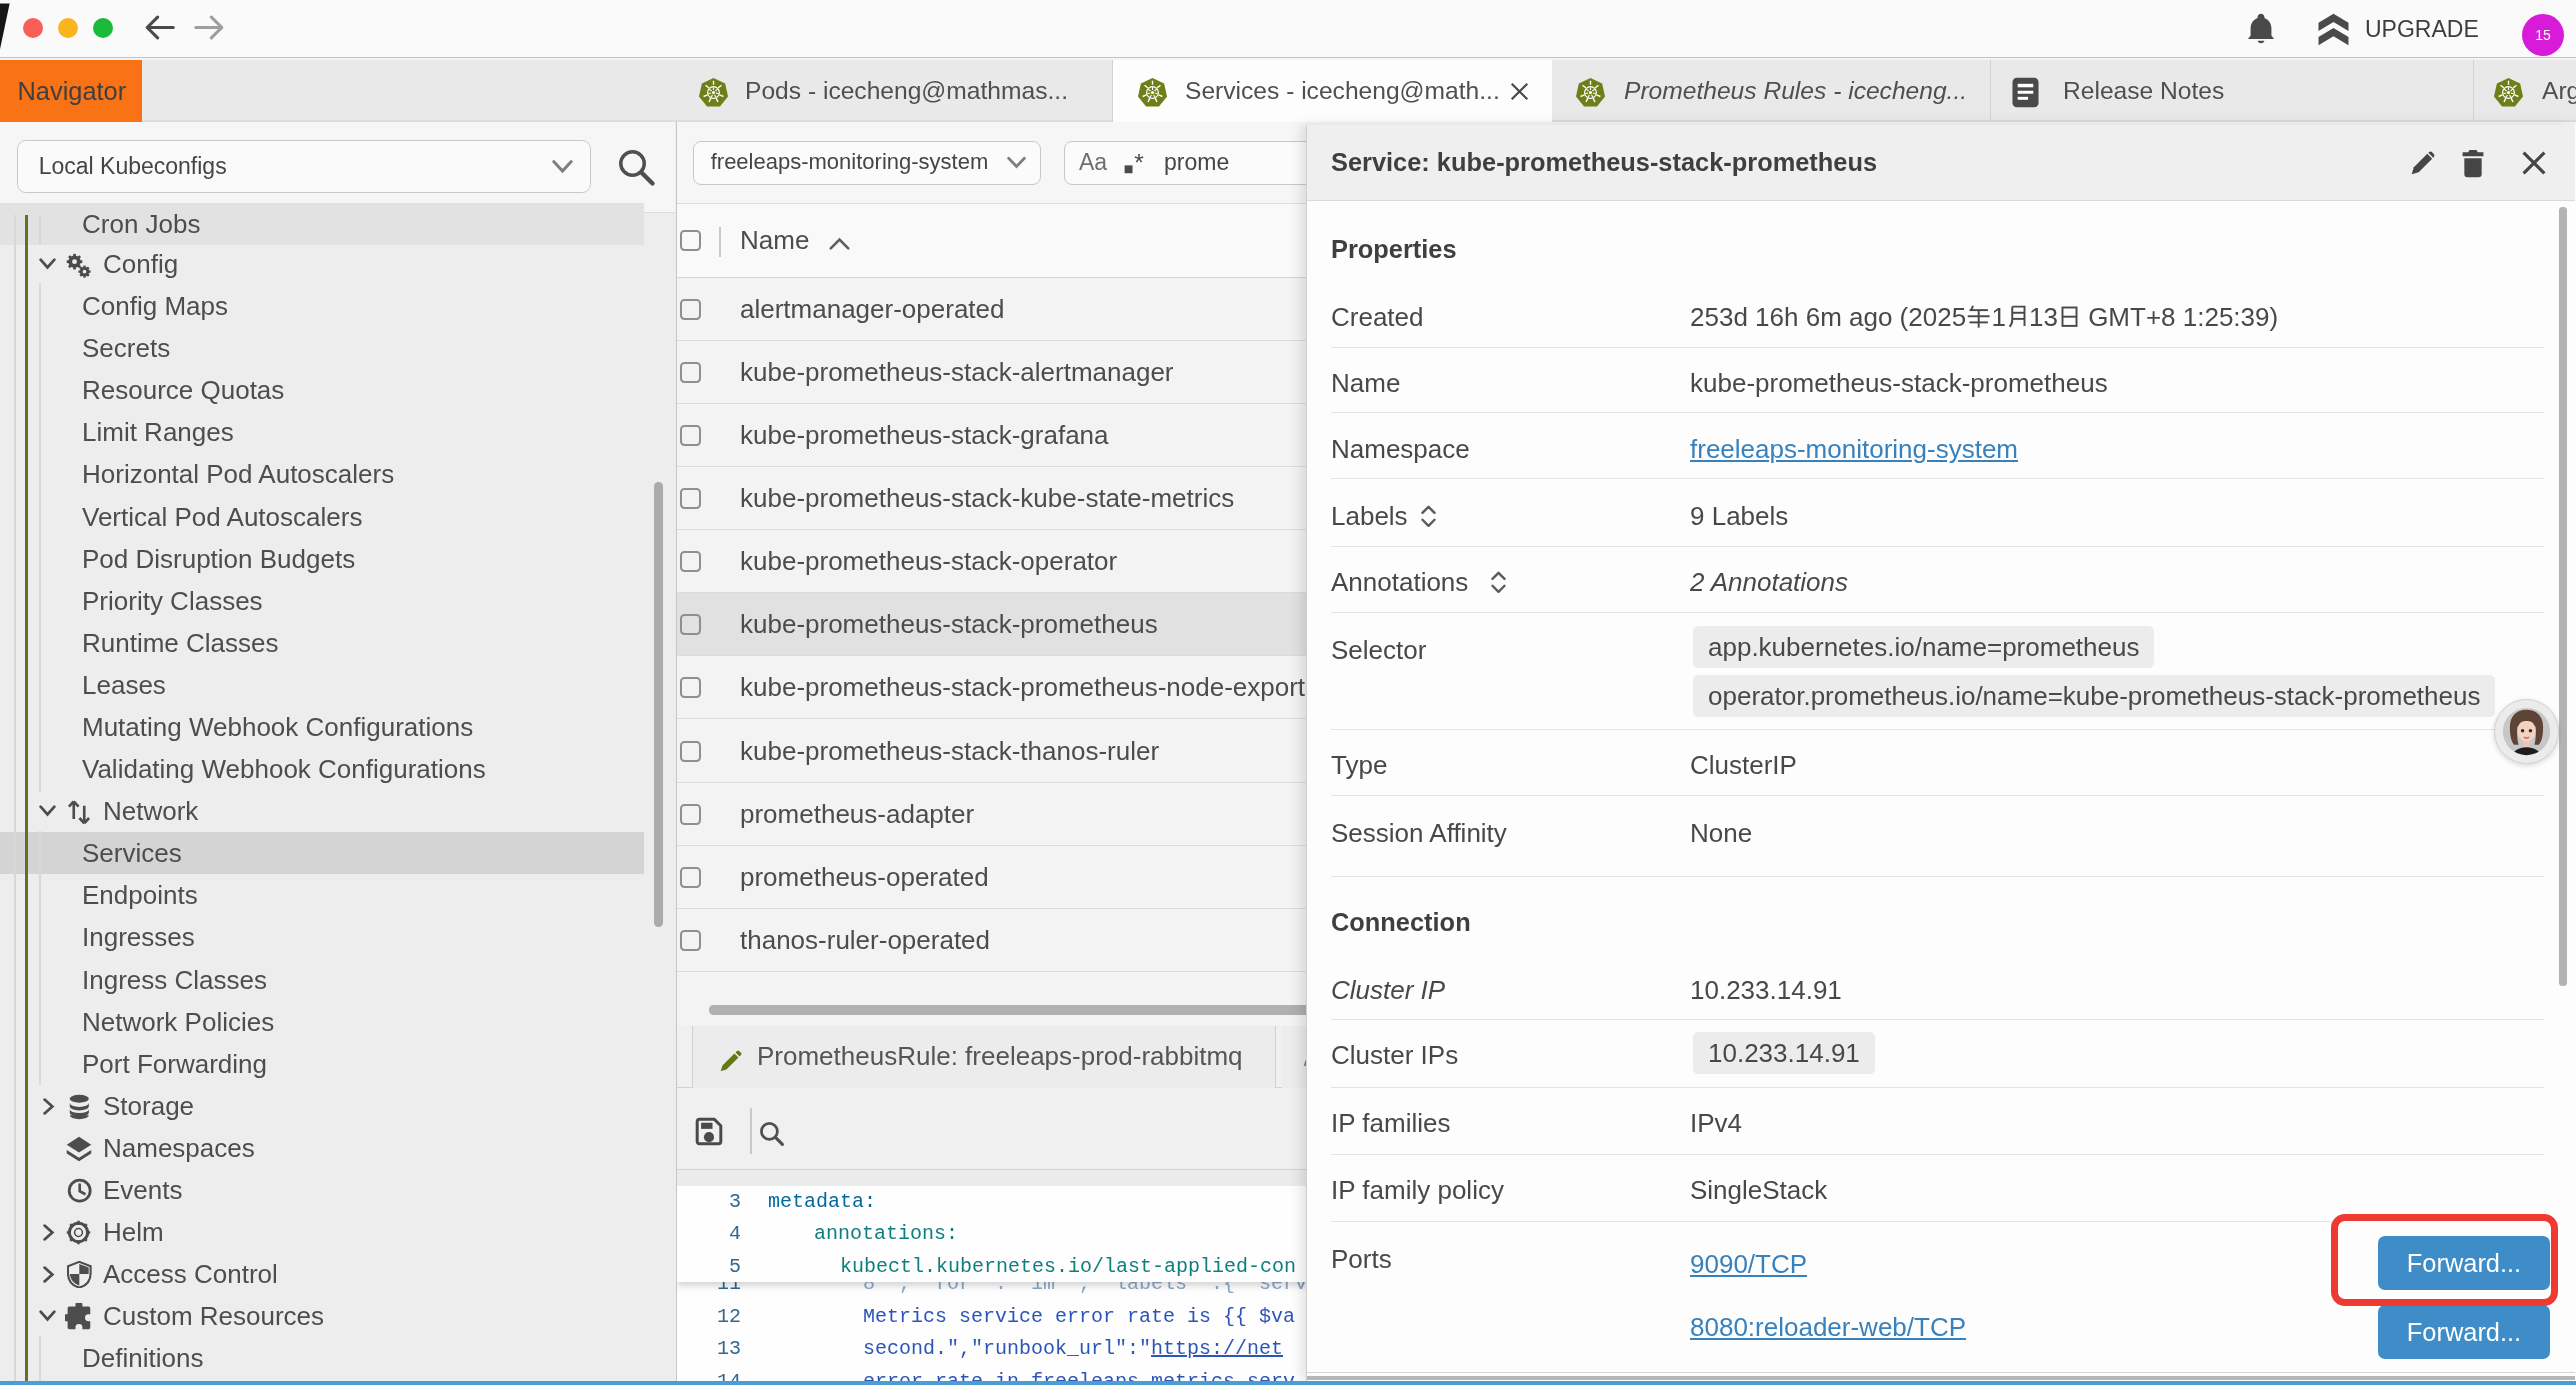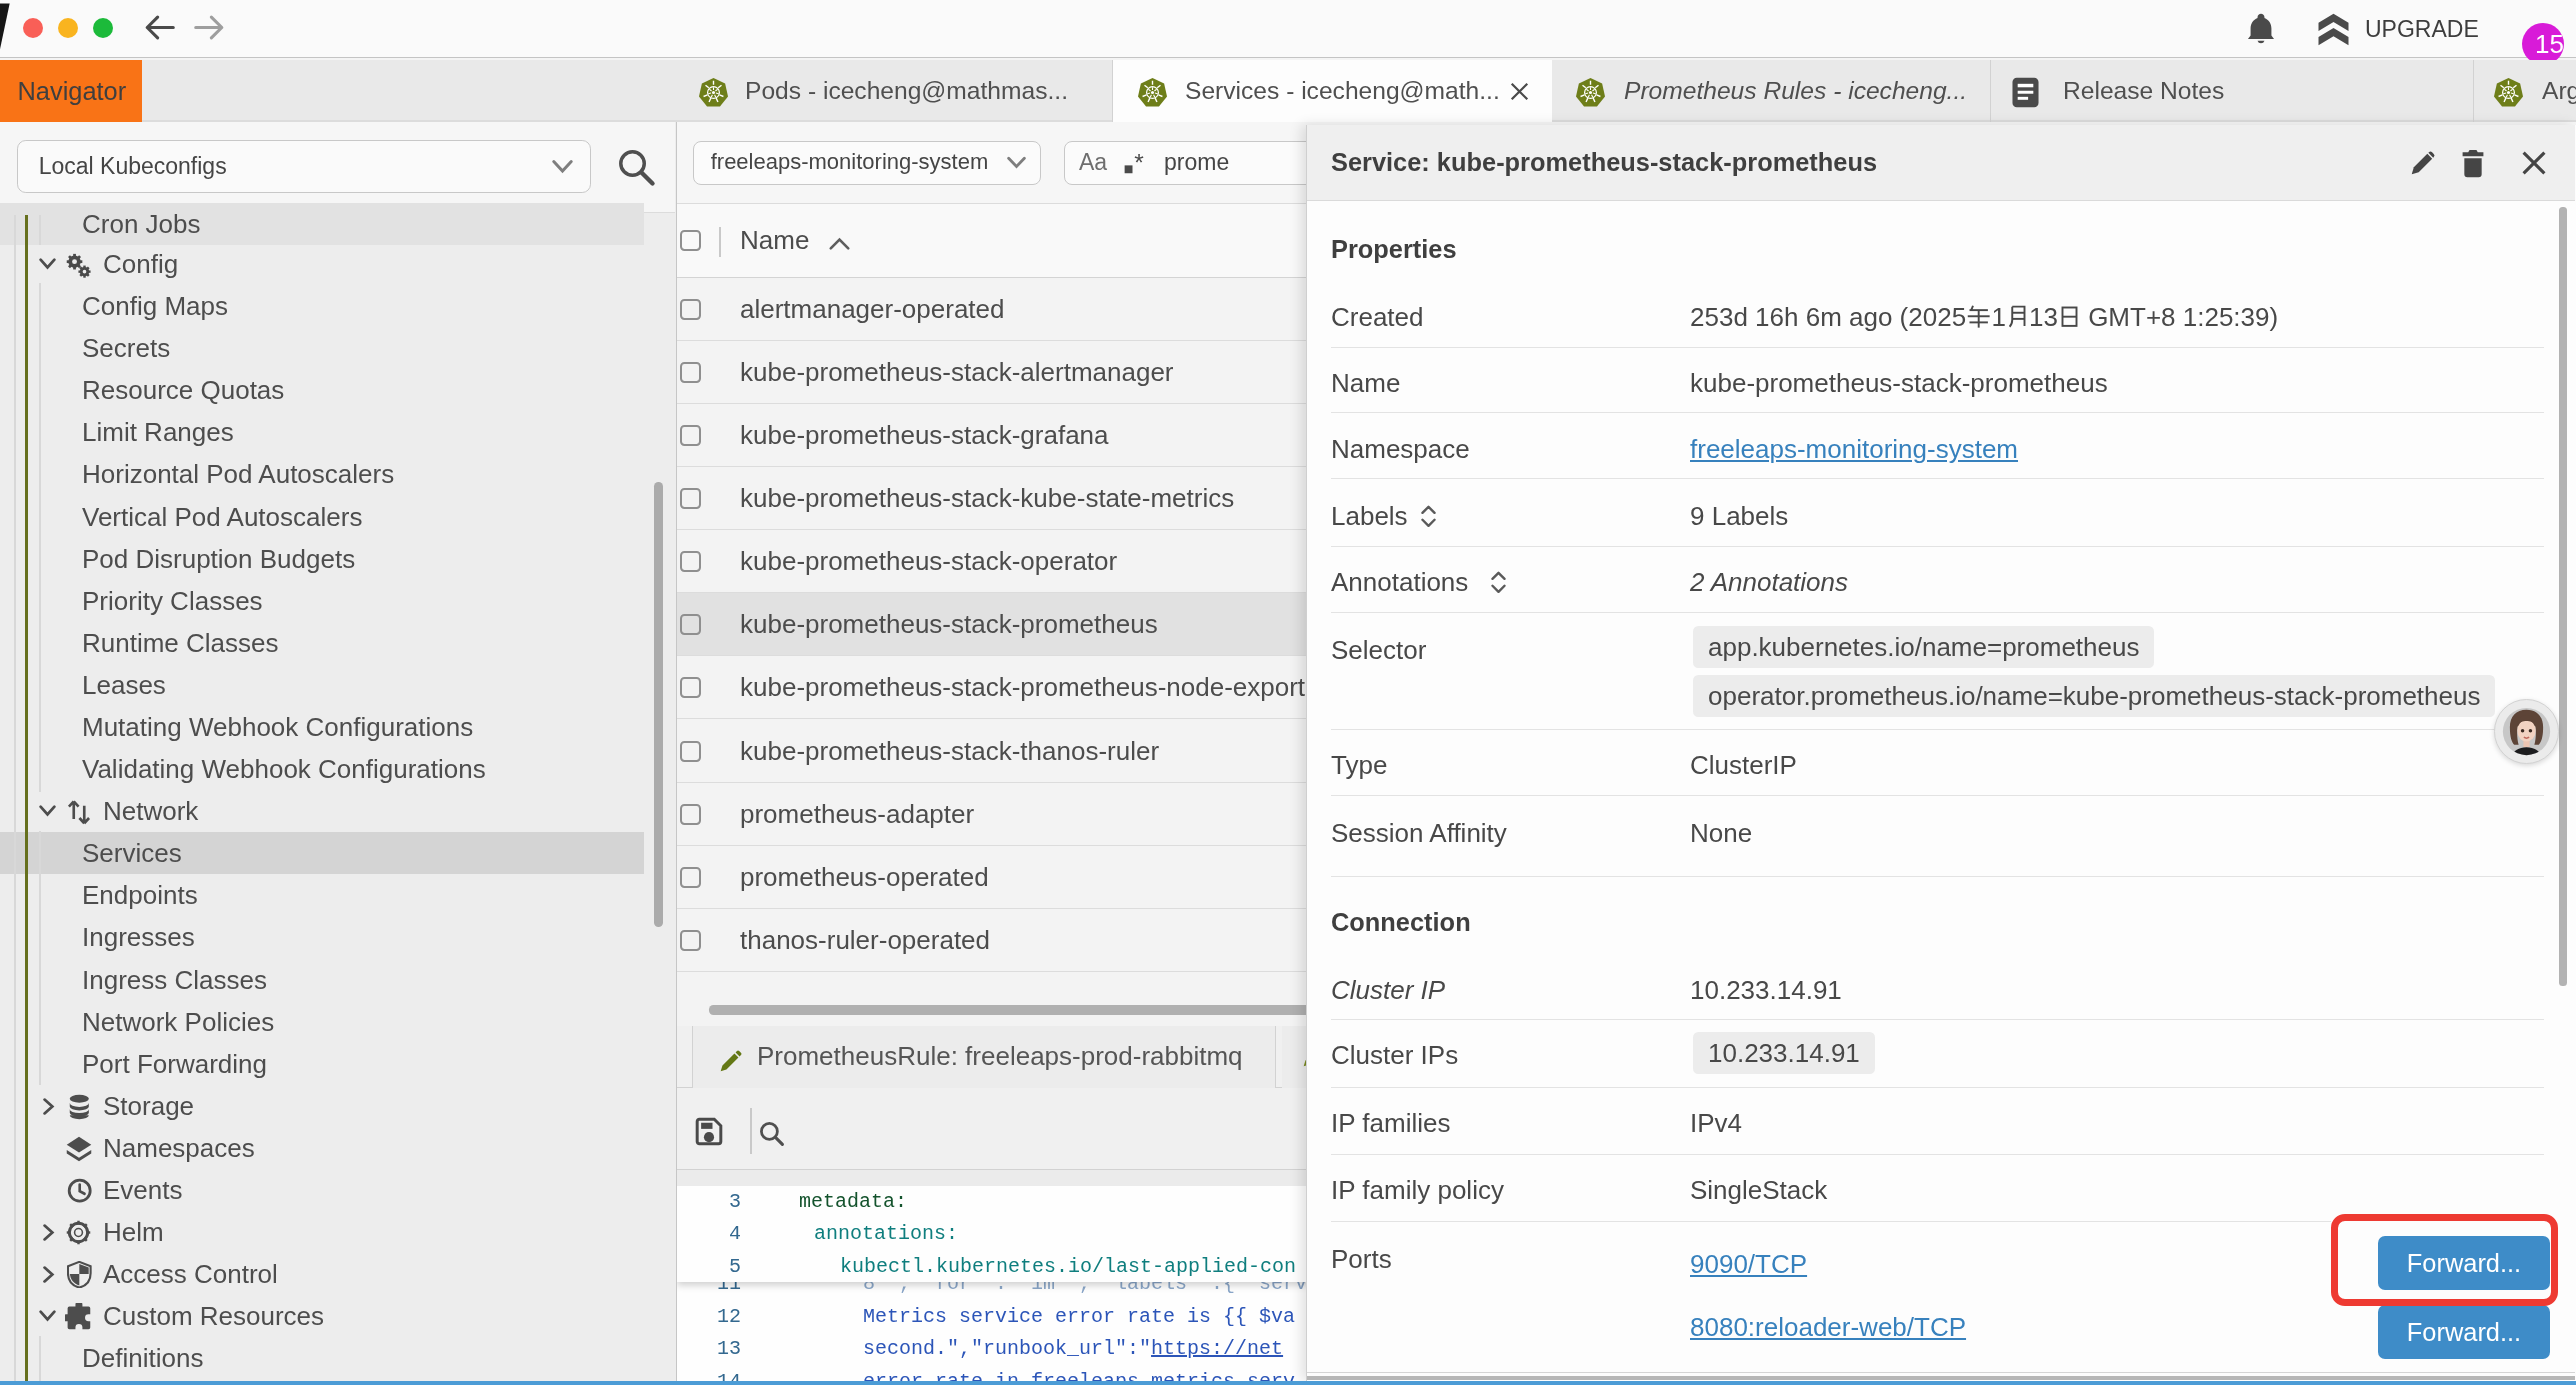--- a/index.html
+++ b/index.html
@@ -82,21 +82,21 @@
   </svg>
   <svg class="abs" style="left:2246px;top:12.3px" width="30" height="33" viewBox="0 0 34 38">
     <path d="M17 2 C15 2 13 3.5 13 6 L13 7 C8 9 5 13.5 5 19 L5 27 L2 31 L32 31 L29 27 L29 19 C29 13.5 26 9 21 7 L21 6 C21 3.5 19 2 17 2 Z" fill="#4a4a4a"></path>
     <path d="M13 33 a4.2 4.2 0 0 0 8 0 Z" fill="#4a4a4a"></path>
   </svg>
   <svg class="abs" style="left:2317px;top:10.5px" width="33" height="37" viewBox="0 0 44 46">
     <path d="M22 2 L42 14 L42 25 L22 13 L2 25 L2 14 Z" fill="#4a4a4a"></path>
     <path d="M22 21 L42 33 L42 44 L22 32 L2 44 L2 33 Z" fill="#4a4a4a"></path>
   </svg>
   <div class="abs" style="left:2365px;top:0;height:58px;line-height:58px;font-size:23px;color:#3d3d3d;">UPGRADE</div>
-  <div class="abs" style="left:2522px;top:23px;width:42px;height:42px;border-radius:50%;background:#d81bd8;color:#fff;font-size:26px;text-align:right;line-height:42px;">15</div>
+  <div class="abs" style="left:2522px;top:14px;width:42px;height:42px;border-radius:50%;background:#d81bd8;color:#fff;font-size:14px;text-align:center;line-height:42px;">15</div>
 
   <div id="tabbar" class="abs">
     <div style="position:absolute;left:0;top:60px;width:2576px;height:1.8px;background:#dcdcdc;"></div>
     <div id="nav-seg" class="tab">
         <span class="lbl">Navigator</span>
       </div>
     <div class="tab" style="left:675px;width:438px;border-right:1.8px solid #d2d2d2;">
       <svg class="k8s" style="position:absolute;left:23px;top:16.7px" width="31" height="31" viewBox="0 0 100 100">
           <use href="#k8slogo"></use>
         </svg>
@@ -463,21 +463,21 @@
           <span class="gut">13</span>
           <span style="position:absolute;left:186px;color:#2c55b8;">second.","runbook_url":"<span style="text-decoration:underline;">https://net</span></span>
         </div>
       <div class="cl" style="top:180px;">
           <span class="gut">14</span>
           <span style="position:absolute;left:186px;color:#2c55b8;">error rate in freeleaps metrics serv</span>
         </div>
       <div id="sticky" style="position:absolute;left:0;top:0;width:1899px;height:96px;background:#fefefe;box-shadow:0 3.5px 7px rgba(0,0,0,0.18);">
         <div class="cl" style="top:0;">
             <span class="gut">3</span>
-            <span style="position:absolute;left:122px;color:#14532d;text-align:right;">metadata:</span>
+            <span style="position:absolute;left:91px;color:#0369a1;text-align:right;">metadata:</span>
           </div>
         <div class="cl" style="top:32px;">
             <span class="gut">4</span>
             <span style="position:absolute;left:137px;color:#0f7e7e;">annotations:</span>
           </div>
         <div class="cl" style="top:65px;">
             <span class="gut">5</span>
             <span style="position:absolute;left:163px;color:#0f7e7e;">kubectl.kubernetes.io/last-applied-con</span>
           </div>
       </div>

